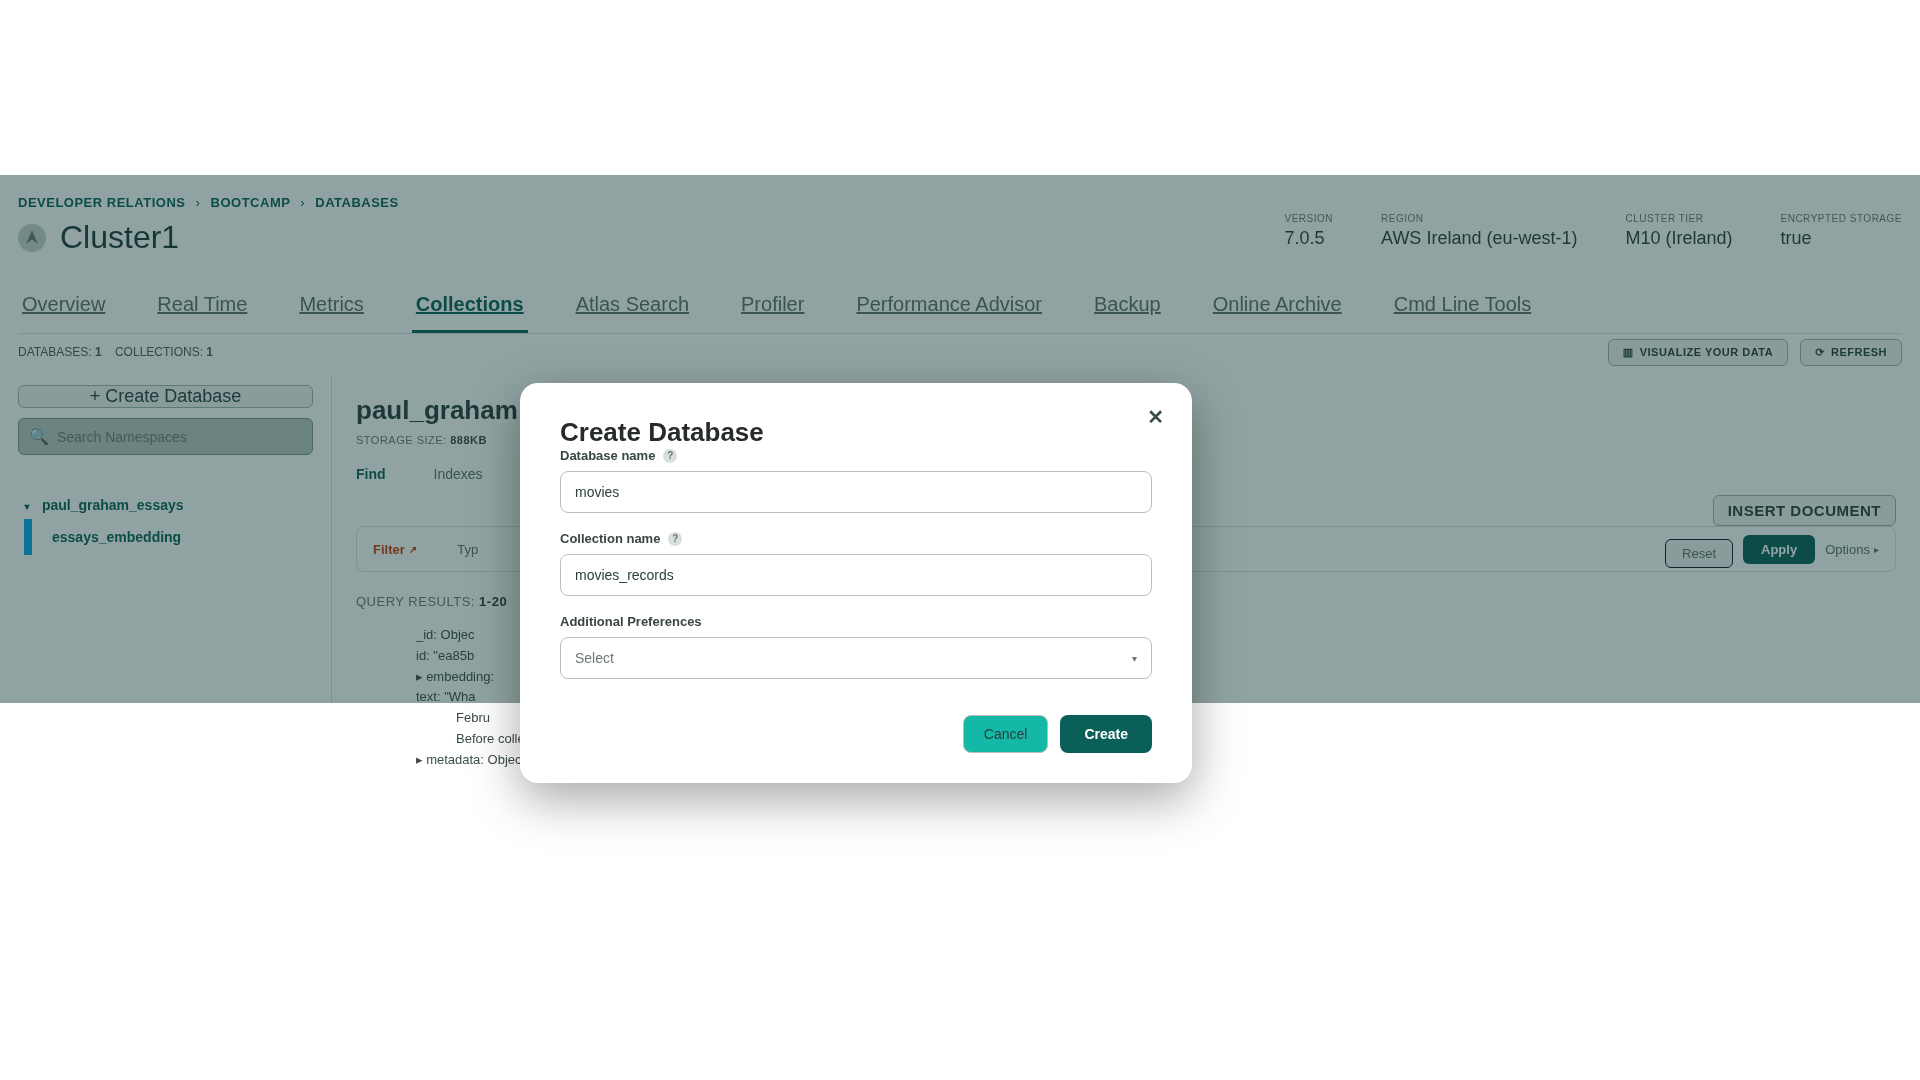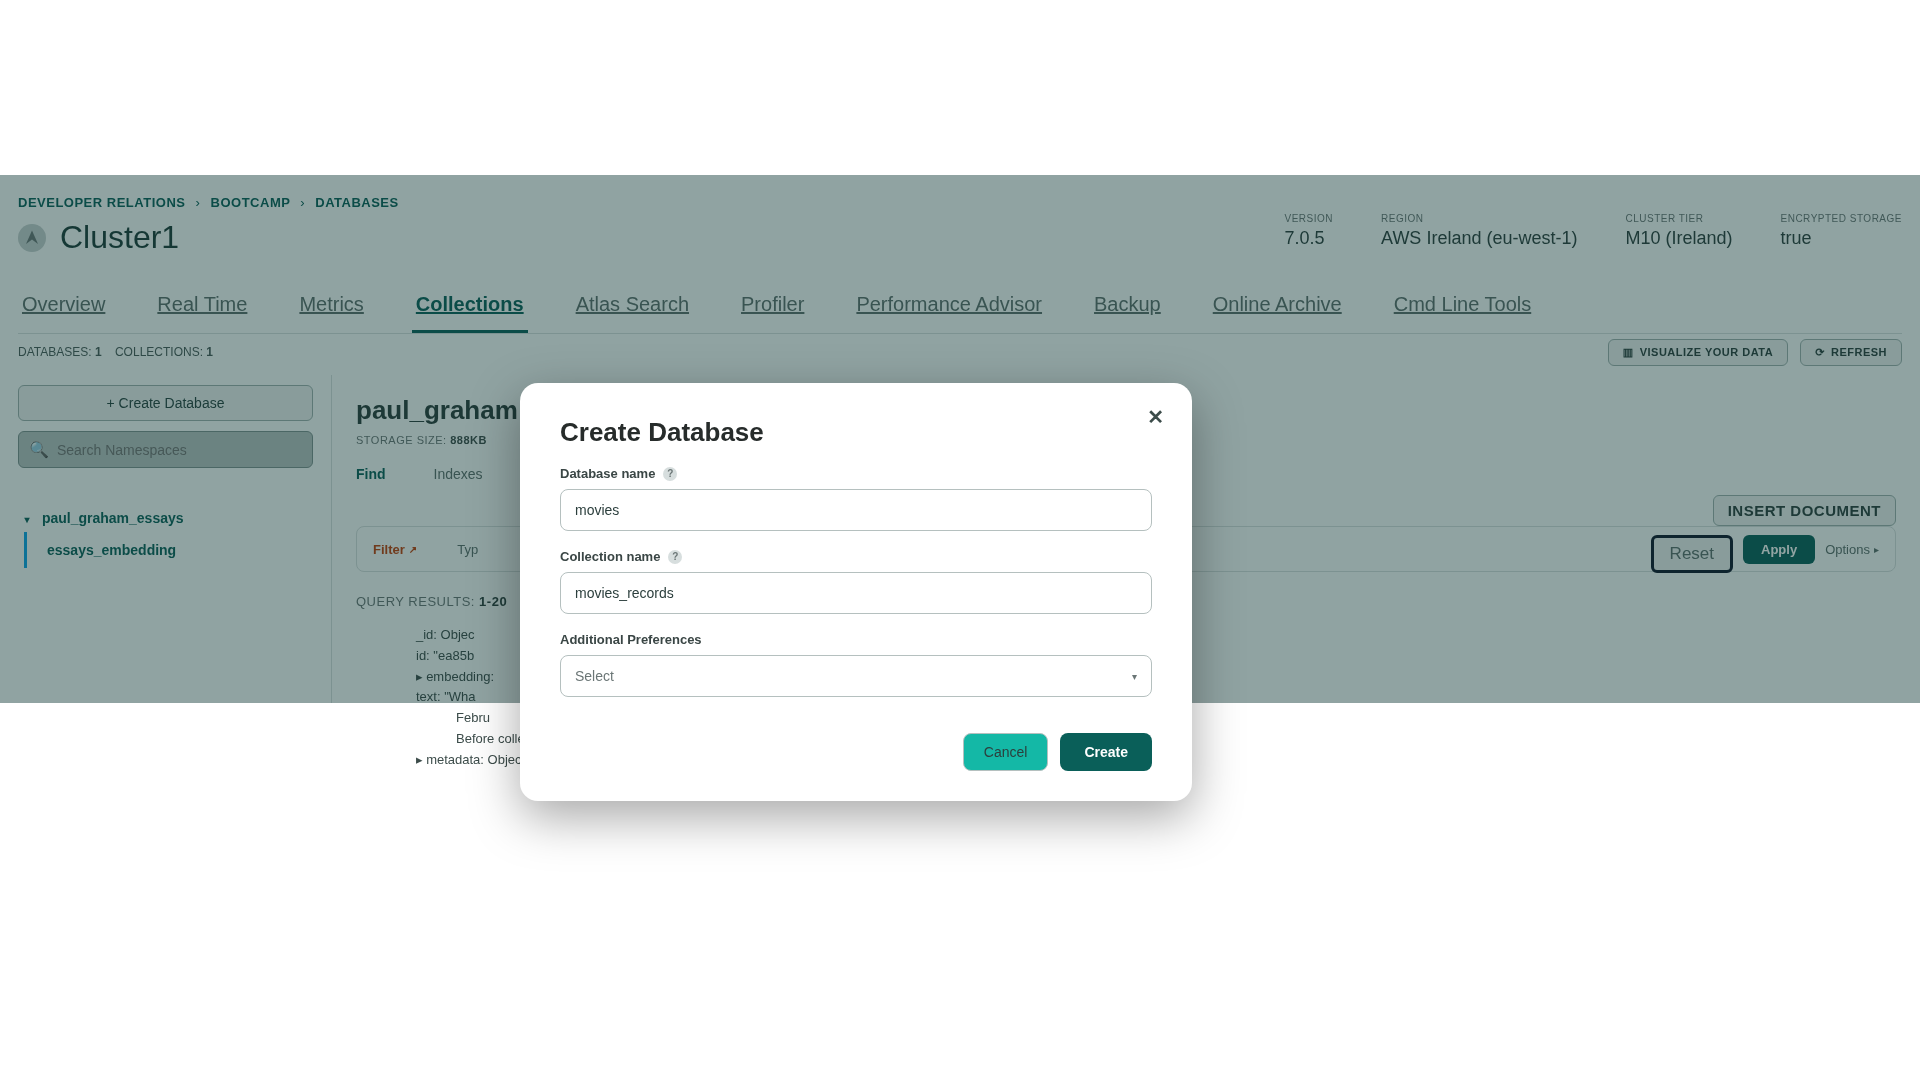--- a/index.html
+++ b/index.html
@@ -17,48 +17,48 @@
 .stat-value { font-size: 18px; color: #2c3f3d; margin-top: 4px; }
 .tabs { position: absolute; left: 18px; top: 112px; right: 18px; border-bottom: 1px solid #d7dede; display:flex; gap: 44px; padding-bottom: 0; }
 .tab { font-size: 20px; color: #5d6e6c; padding: 6px 4px 14px 4px; cursor: pointer; text-decoration: underline; }
 .tab.active { color: #0a5f59; font-weight: 600; border-bottom: 3px solid #0a5f59; }
 .metabar { position: absolute; left: 18px; top: 162px; right: 18px; height: 30px; display:flex; align-items:center; justify-content:space-between; font-size: 12px; color:#4a5a58; }
 .metabar-left span.count { font-weight: 700; }
 .metabar-right { display:flex; gap: 12px; }
 .btn-outline { border: 1px solid #9fb0ae; background: #eef1f1; color:#2c3f3d; font-size: 11px; padding: 6px 14px; border-radius: 6px; letter-spacing:.5px; display:flex; align-items:center; gap:6px; font-weight:600; }
 .body-split { position: absolute; left: 0; top: 200px; right: 0; bottom: 0; display:flex; }
 .sidebar { width: 332px; border-right: 1px solid #d7dede; padding: 10px 18px 0 18px; }
-.create-db-btn { width: 100%; border: 1px solid #9fb0ae; padding: 9px; font-size: 14px; background:#eef1f1; color:#27423f; border-radius:6px; font-weight:500; }
+.create-db-btn { width: 100%; border: 1px solid #9fb0ae; font-size: 18px; background:#eef1f1; color:#27423f; border-radius:6px; font-weight:500; }
 .search-wrap { margin-top: 10px; border:1px solid #7e908e; border-radius:6px; background:#b9c3c2; display:flex; align-items:center; padding:8px 10px; gap:8px; }
 .search-wrap input { flex:1; border:none; background:transparent; font-size:14px; color:#354745; }
 .tree { margin-top: 18px; }
 .tree-db { color:#0a5f59; font-weight:600; font-size:14px; padding: 6px 4px; margin-top: 36px; }
-.tree-coll { color:#0a5f59; font-size:14px; padding: 10px 4px 10px 20px; border-left: 3px solid #0ea5e9; margin-left: 6px; font-weight:600; }
+.tree-coll { color:#0a5f59; font-size:14px; padding: 10px 4px 10px 20px; border-left: 8px solid #0ea5e9; margin-left: 6px; font-weight:600; }
 .tree-caret { display:inline-block; width:10px; text-align:center; color:#0a5f59; margin-right:6px; font-size:10px; }
 .main { flex:1; padding: 20px 24px; position:relative; }
 .db-title { font-size: 26px; font-weight: 600; color:#2b3d3b; }
 .storage-line { font-size: 11px; letter-spacing:.5px; color:#6b7676; margin-top: 8px; text-transform: uppercase; }
 .storage-line b { color:#3c4c4a; }
 .subtabs { display:flex; gap: 48px; margin-top: 20px; font-size:14px; color:#5d6e6c; }
 .subtab.active { color:#0a5f59; font-weight:600; }
 .insert-doc { position:absolute; right:24px; top: 120px; border:1px solid #9fb0ae; background:#eef1f1; color:#2c3f3d; font-size:15px; padding:6px 14px; border-radius:6px; letter-spacing:.5px; font-weight:600; }
 .filter-bar { margin-top: 44px; border:1px solid #d7dede; border-radius:8px; height: 46px; display:flex; align-items:center; padding: 0 16px; justify-content:space-between; }
 .filter-left { display:flex; align-items:center; gap: 40px; font-size:13px; color:#5d6e6c; }
 .filter-link { color:#c2410c; font-weight:600; display:flex; align-items:center; gap:4px; }
 .filter-right { display:flex; align-items:center; gap: 10px; }
-.btn-reset { background:#eef1f1; border:3px solid #0f172a; border-radius:6px; padding:6px 16px; font-size:17px; color:#5d6e6c;margin-top:9px; }
+.btn-reset { background:#eef1f1; border:1px solid #0f172a; border-radius:6px; padding:6px 16px; font-size:13px; color:#5d6e6c;margin-top:9px; }
 .btn-apply { background:#0a5f59; border:none; color:#fff; border-radius:6px; padding:7px 18px; font-size:13px; font-weight:600; }
 .options-link { font-size:13px; color:#5d6e6c; display:flex; align-items:center; gap:4px; }
 .query-results { margin-top: 22px; font-size: 13px; color:#6b7676; letter-spacing:.5px; }
 .query-results b { color:#2c3f3d; }
 .doc-block { margin-top: 16px; font-family: Menlo, Consolas, monospace; font-size: 13px; color:#3c4c4a; line-height: 1.6; padding-left: 60px; }
 .overlay { position:absolute; inset:0; background: rgba(14, 54, 51, 0.45); }
 .modal { position:absolute; left: 520px; top: 383px; width: 672px; background:#fff; border-radius: 18px; box-shadow: 0 16px 50px rgba(0,0,0,.35); padding: 34px 40px 30px 40px; }
 .modal-close { position:absolute; right: 28px; top: 22px; font-size: 20px; color:#3c4c4a; cursor:pointer; font-weight:700; }
-.modal-title { font-size: 26px; font-weight: 700; color:#272c2b; margin-bottom: 18px; }
+.modal-title { font-size: 26px; font-weight: 700; color:#272c2b; }
 .form-label { font-size: 13px; font-weight: 600; color:#3a4645; display:flex; align-items:center; gap:8px; margin-bottom: 8px; }
 .help-icon { width:14px; height:14px; border-radius:50%; background:#d7dede; color:#6b7676; font-size:10px; display:flex; align-items:center; justify-content:center; }
 .modal input[type=text] { width:100%; border:1px solid #b5c0bf; border-radius:8px; padding: 12px 14px; font-size:14px; color:#2c3f3d; margin-bottom: 18px; }
 .select-wrap { width:100%; border:1px solid #b5c0bf; border-radius:8px; padding: 12px 14px; font-size:14px; color:#6b7676; display:flex; justify-content:space-between; align-items:center; margin-bottom: 36px; cursor:pointer; }
 .modal-footer { display:flex; justify-content:flex-end; gap: 12px; }
 .btn-cancel { background:#14b8a6; border:1px solid #b5c0bf; border-radius:8px; padding:10px 20px; font-size:14px; color:#2c3f3d; }
 .btn-create { background:#0a5f59; border:none; color:#fff; border-radius:8px; padding:11px 24px; font-size:14px; font-weight:600; }
 .small-chevron { font-size:10px; }
 </style>
 </head>

